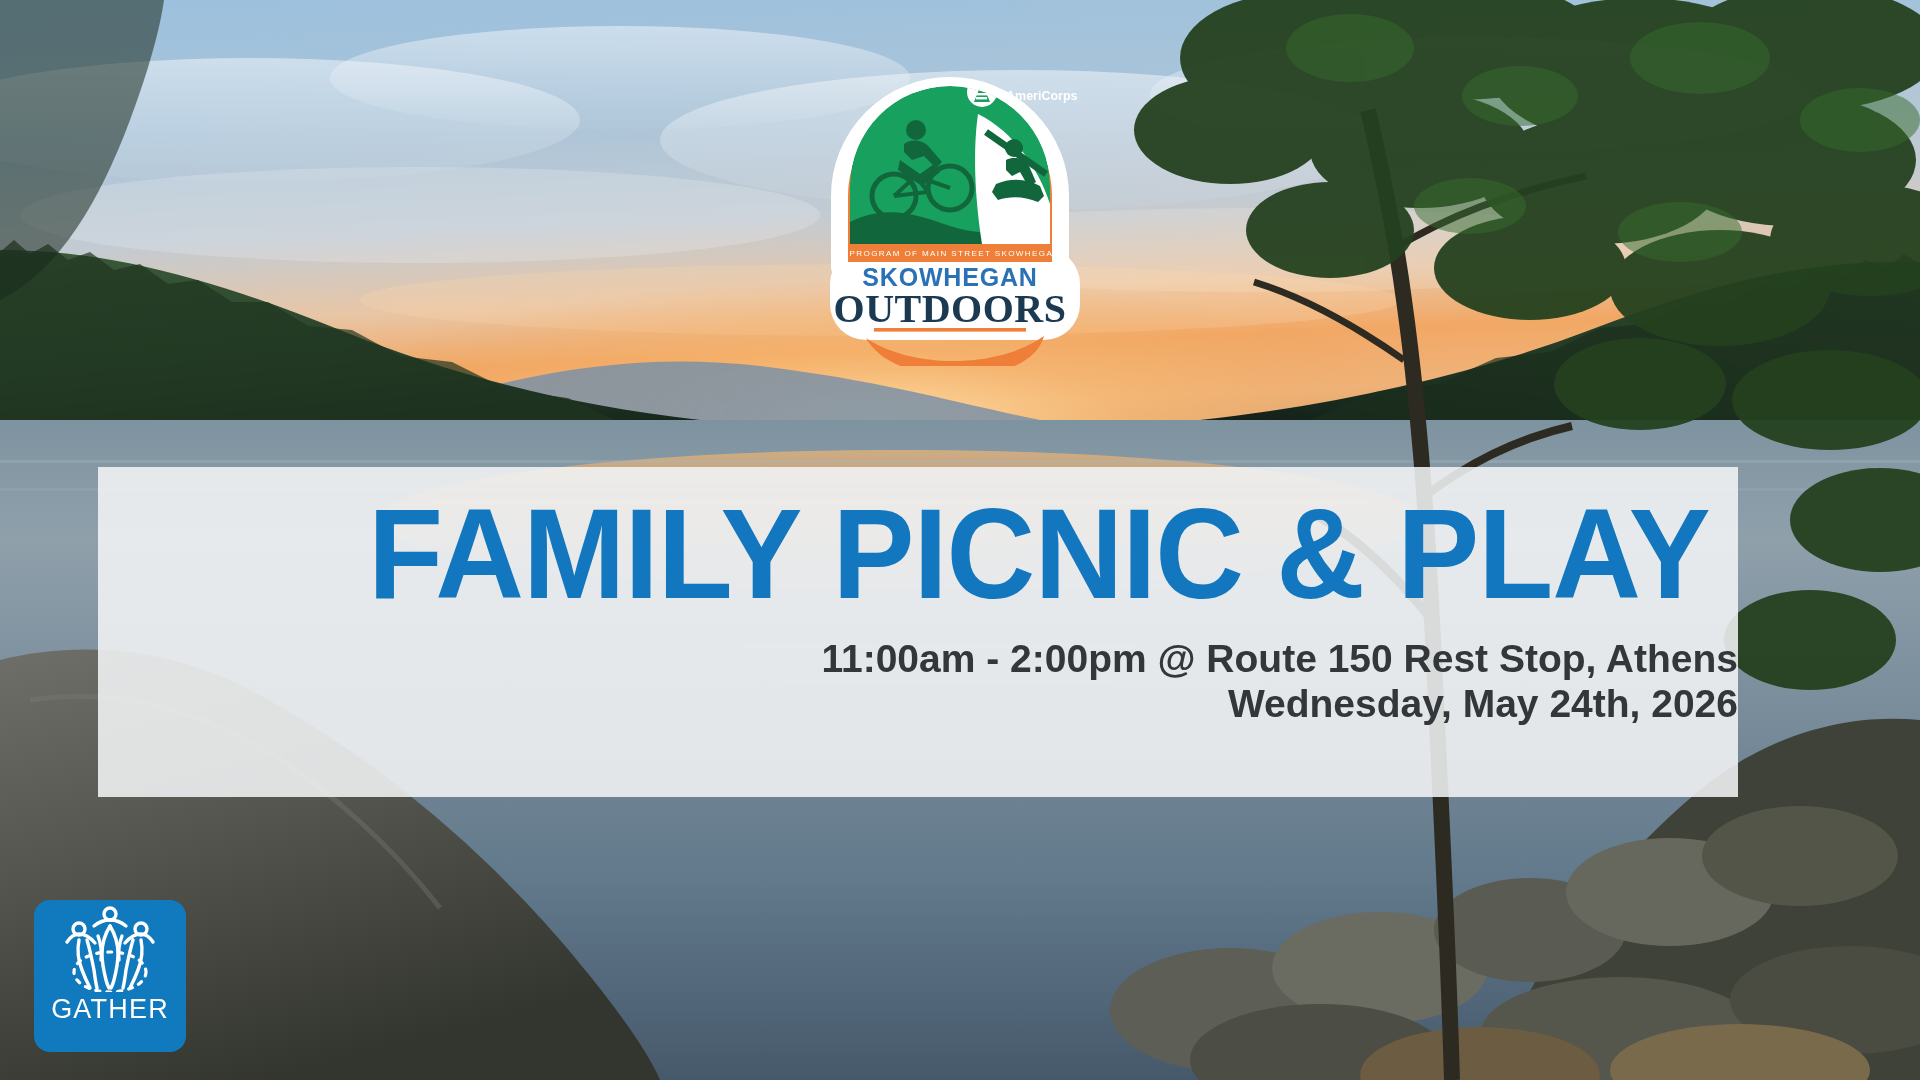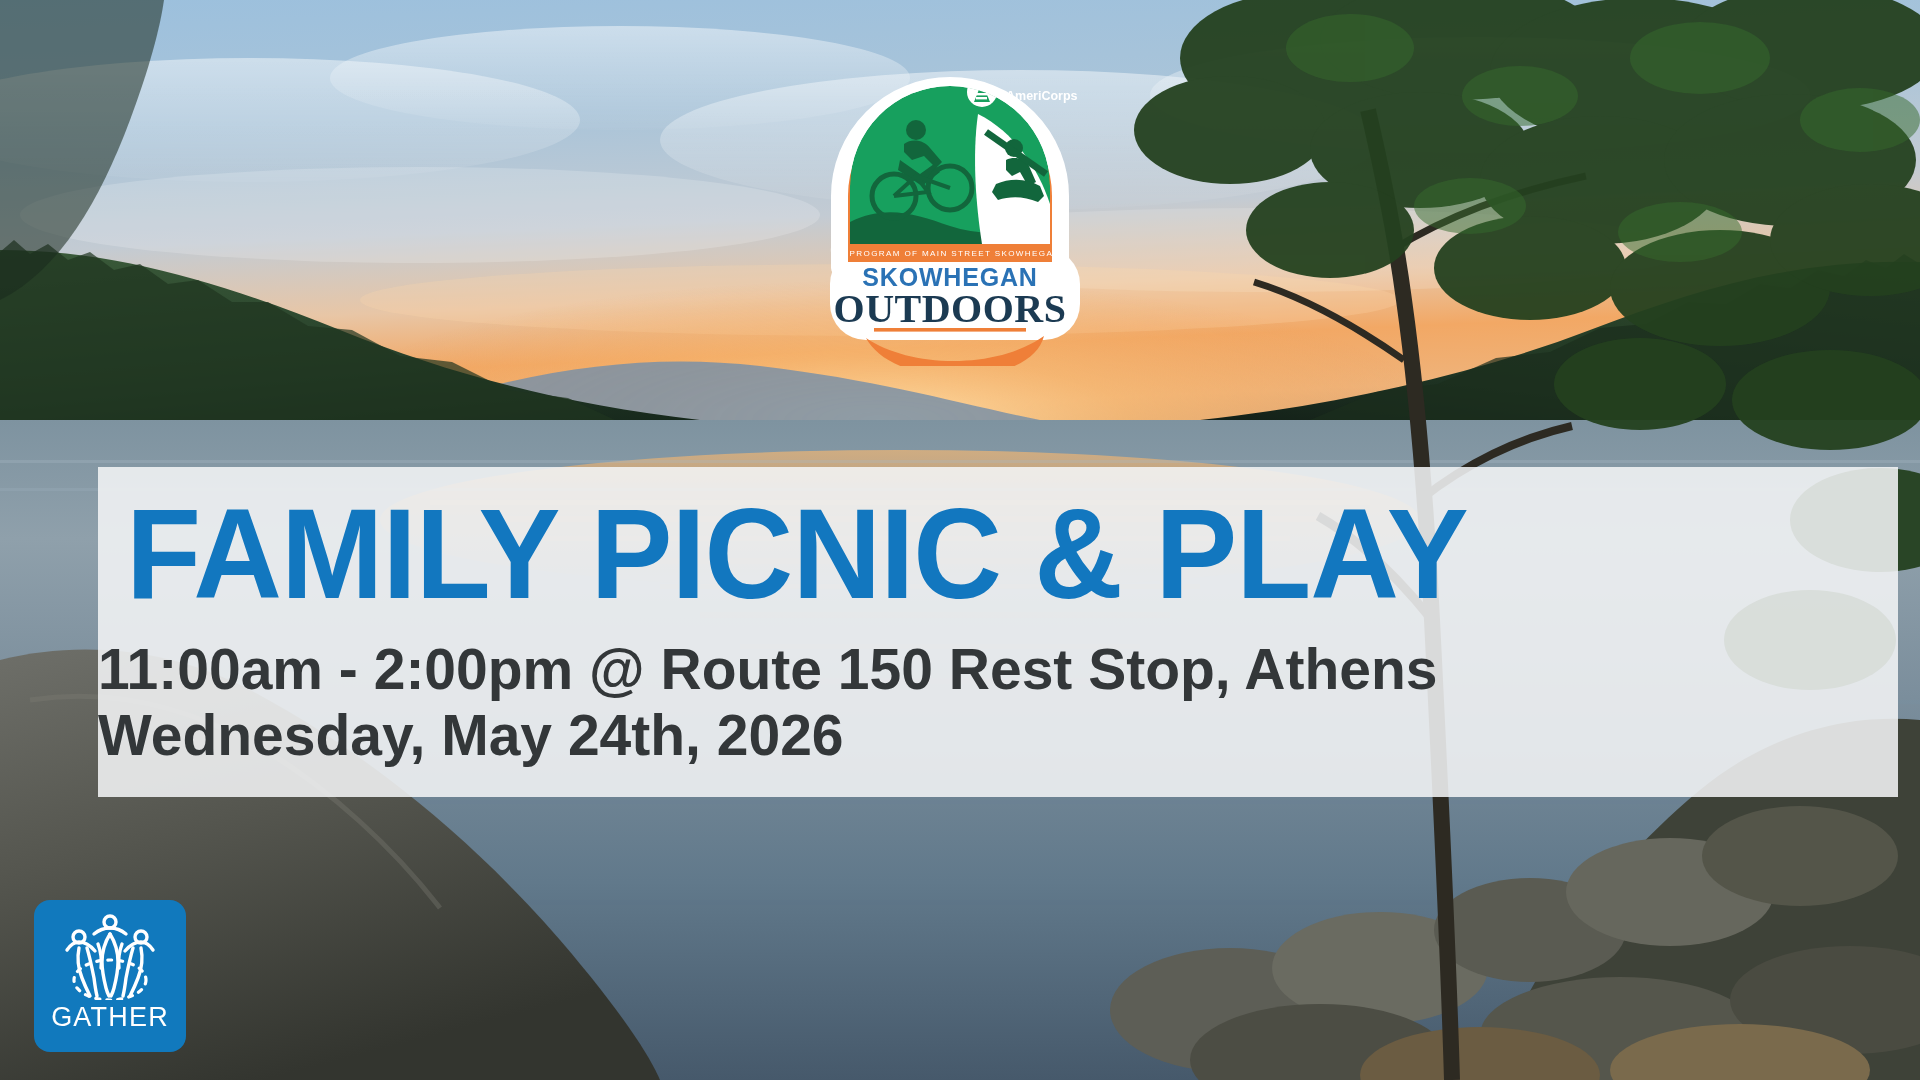--- a/index.html
+++ b/index.html
@@ -20,59 +20,58 @@
     left:800px; top:36px;
     width:330px; height:330px;
     z-index:30;
   }
   #badge svg { width:330px; height:330px; display:block; }
 
   
   #banner {
     position:absolute;
     left:98px; top:467px;
-    width:1800px; height:330px;
+    width:1640px; height:330px;
     background:rgba(243,245,246,0.87);
     z-index:25;
     display:flex; flex-direction:column;
-    align-items:flex-start; justify-content:flex-start;
+    align-items:flex-end; justify-content:flex-start;
     padding-top:22px;
   }
   #title {
     color:#1277bf;
     font-family:"Liberation Sans Narrow","Liberation Sans",sans-serif;
     font-weight:bold;
     font-size:128px;
     line-height:1.02;
     letter-spacing:-1px;
     transform:scaleX(0.96);
     white-space:nowrap;
   }
   .sub {
     color:#333739;
     font-family:"Liberation Sans",sans-serif;
     font-weight:bold;
-    font-size:57px;
+    font-size:39px;
     line-height:1.16;
     white-space:nowrap;
     text-align:center;
   }
   #sub1 { margin-top:16px; }
 
   
   #gather {
     position:absolute;
     left:34px; top:900px;
     width:152px; height:152px;
     background:#1179bd;
     border-radius:16px;
     z-index:30;
     display:flex; flex-direction:column;
     align-items:center; justify-content:flex-start;
-    padding-top:8px;
   }
   #gather svg { width:112px; height:92px; display:block; }
   #gather-label {
     color:#ffffff;
     font-size:27px;
     font-weight:normal;
     letter-spacing:1.2px;
     font-family:"Liberation Sans",sans-serif;
     margin-top:2px;
   }

